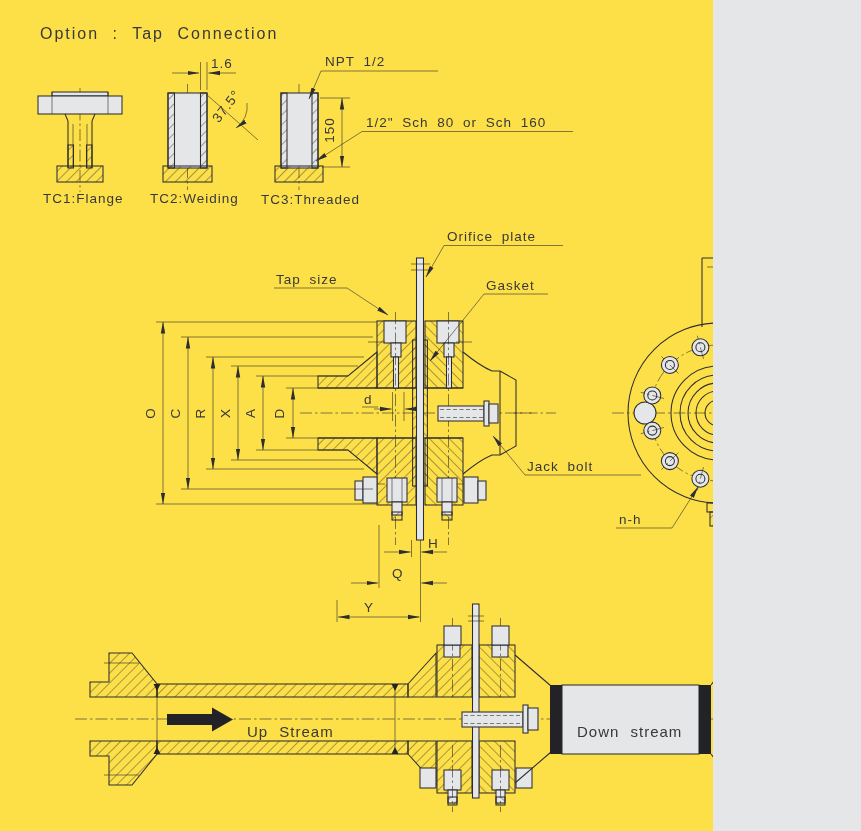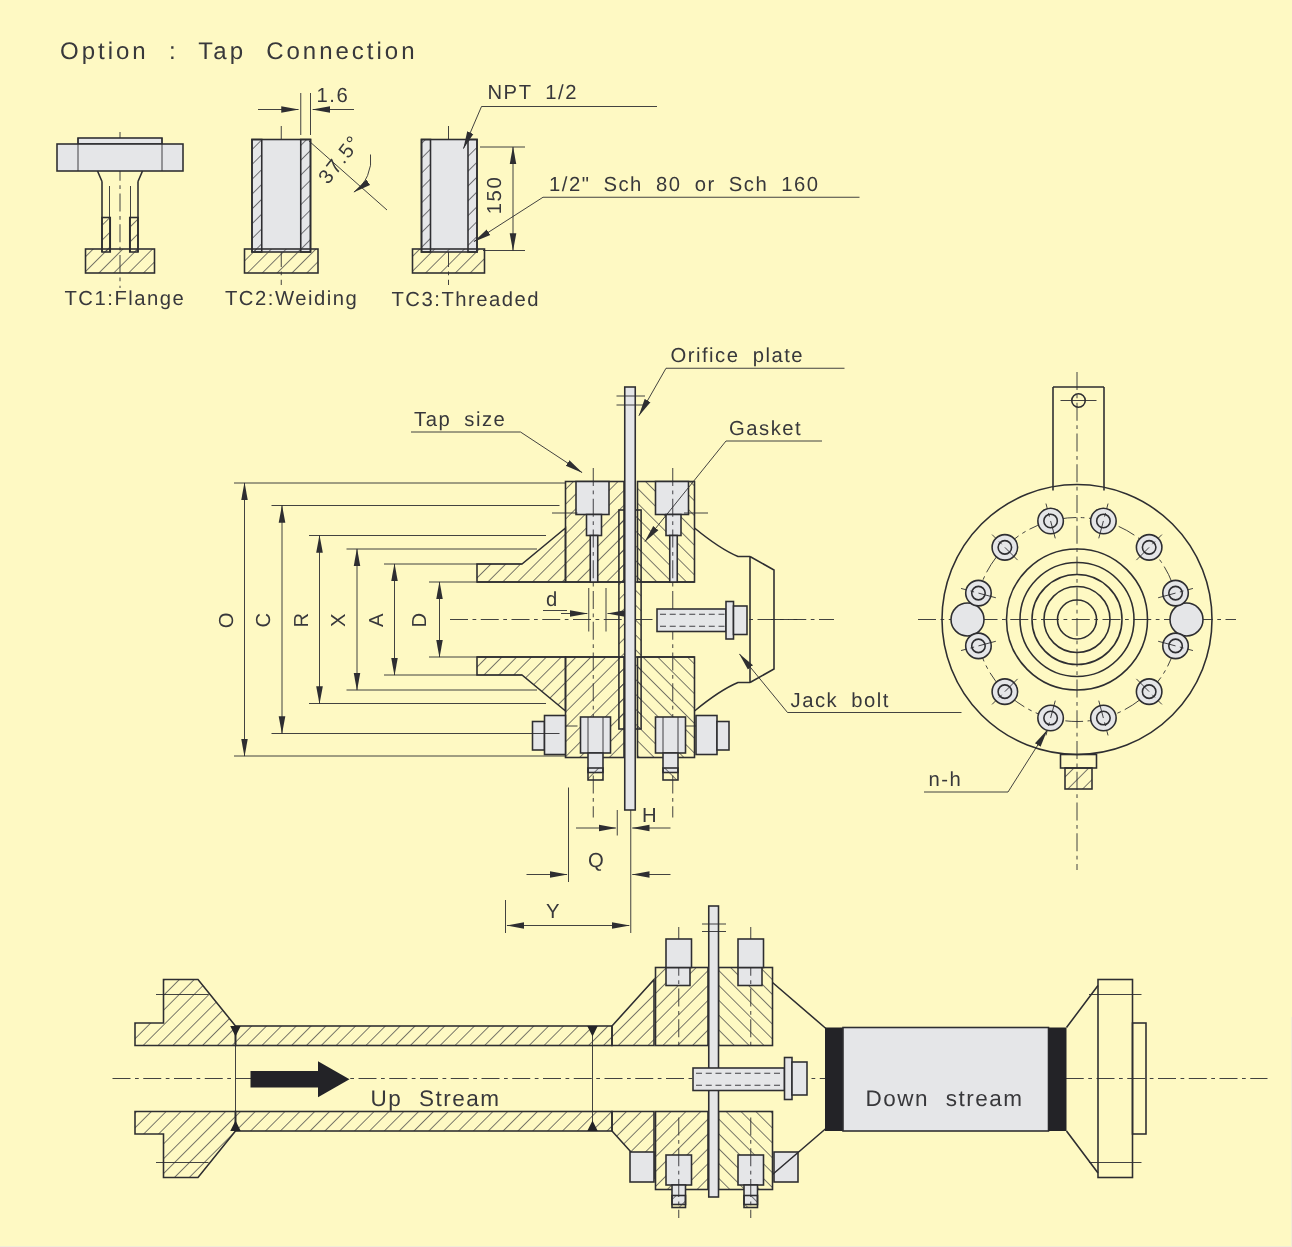--- a/index.html
+++ b/index.html
@@ -1,16 +1,16 @@
 <!DOCTYPE html>
 <html><head>
 <meta charset="utf-8">
 <style>
   html,body{margin:0;padding:0;background:#e5e6e8;}
-  #stage{position:relative;width:861px;height:831px;background:#fef9c3;overflow:hidden;}
+  #stage{position:relative;width:713px;height:831px;background:#fde047;overflow:hidden;}
   svg text{font-family:"Liberation Sans",sans-serif;fill:#38383b;font-size:13.5px;letter-spacing:1px;word-spacing:4px;}
   svg text.tl{font-size:16px;letter-spacing:2px;word-spacing:7px;}
   svg text.big{font-size:15px;word-spacing:6px;}
   .o{stroke:#2e2e31;stroke-width:1.05;fill:none;}
   .t{stroke:#2e2e31;stroke-width:.6;fill:none;}
   .cl{stroke:#2e2e31;stroke-width:.6;fill:none;stroke-dasharray:12 3 2.5 3;}
   .dsh{stroke:#2e2e31;stroke-width:.6;fill:none;stroke-dasharray:4 2.5;}
   .h1{fill:url(#hat1);stroke:#2e2e31;stroke-width:1.05;}
   .h2{fill:url(#hat2);stroke:#2e2e31;stroke-width:1.05;}
   .w{fill:#e5e6e8;stroke:#2e2e31;stroke-width:1.05;}

